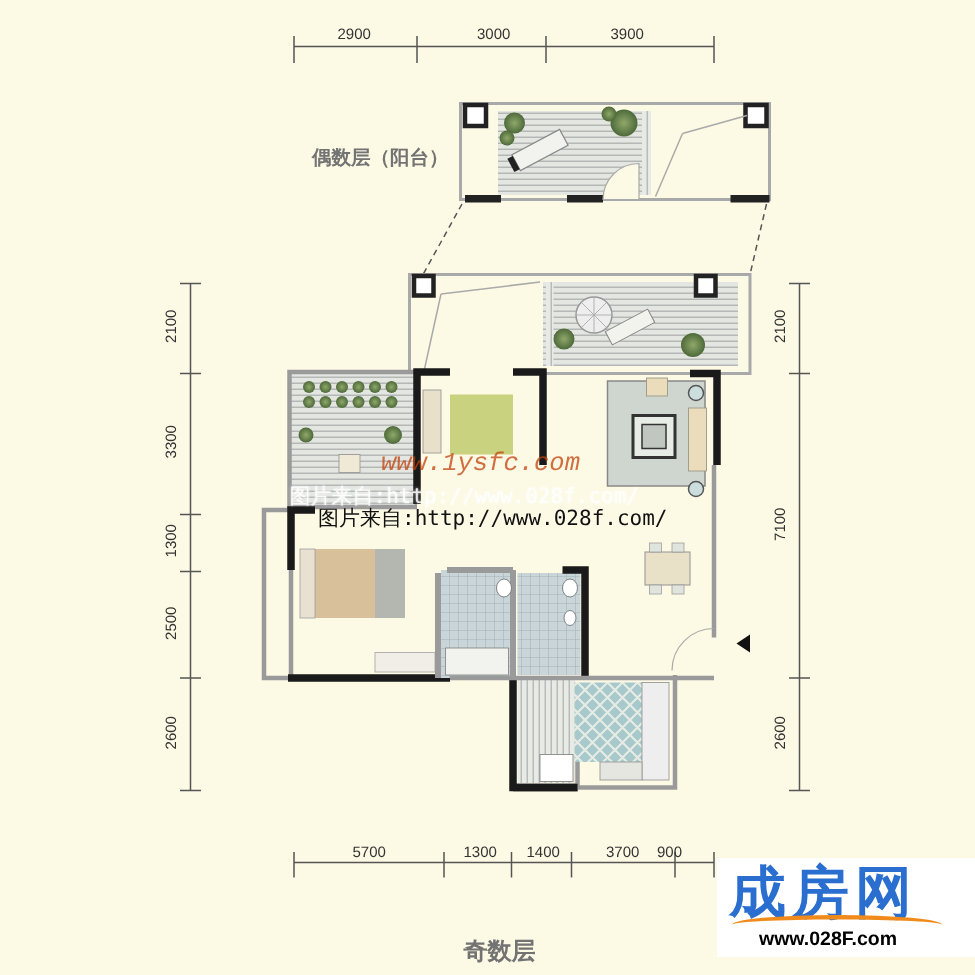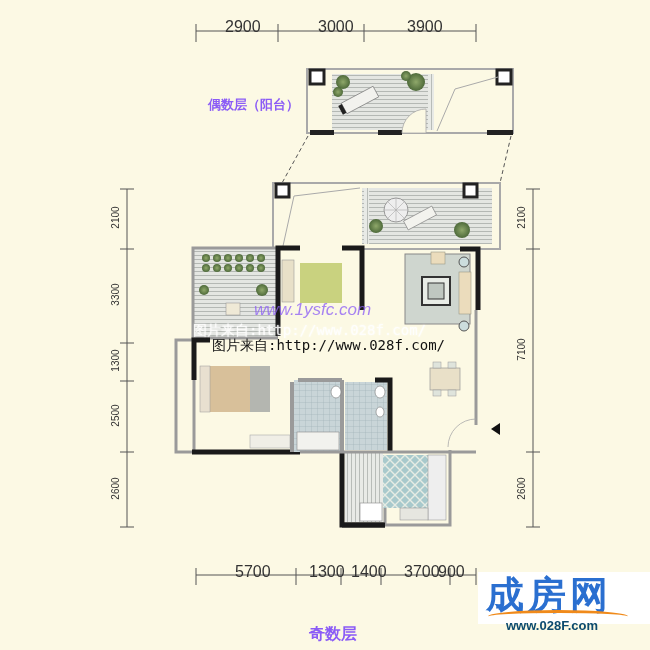--- a/index.html
+++ b/index.html
@@ -1,27 +1,27 @@
 <!DOCTYPE html>
 <html><head>
 <meta charset="utf-8">
 <style>
   html,body{margin:0;padding:0;}
   body{width:650px;height:650px;background:#fcf9e4;position:relative;overflow:hidden;font-family:"Liberation Sans",sans-serif;}
   .abs{position:absolute;}
-  .dim{position:absolute;font-size:16px;color:#333;font-family:"Liberation Sans",sans-serif;}
+  .dim{position:absolute;font-size:10px;color:#333;font-family:"Liberation Sans",sans-serif;}
   .vdim{position:absolute;font-size:10px;color:#333;transform:rotate(-90deg);transform-origin:center center;white-space:nowrap;}
-  .label-cn{position:absolute;font-size:13px;font-weight:bold;color:#8b5cf6;font-family:"DejaVu Sans",sans-serif;}
+  .label-cn{position:absolute;font-size:13px;font-weight:bold;color:#737373;font-family:"DejaVu Sans",sans-serif;}
   .wm1{position:absolute;font-family:"DejaVu Sans Mono",monospace;font-size:14px;color:#fff;text-shadow:0 0 2px #fff;opacity:.9;white-space:nowrap;}
   .wm2{position:absolute;font-family:"DejaVu Sans Mono",monospace;font-size:14px;color:#111;white-space:nowrap;letter-spacing:0px;}
-  .wm3{position:absolute;font-family:Liberation Sans, sans-serif;font-style:italic;font-size:17px;color:#8b5cf6;opacity:.75;white-space:nowrap;}
-  .logo{position:absolute;left:478px;right:0;top:572px;height:52px;background:#fff;}
+  .wm3{position:absolute;font-family:Liberation Mono, monospace;font-style:italic;font-size:17px;color:#c2410c;opacity:.75;white-space:nowrap;}
+  .logo{position:absolute;left:478px;right:0;top:572px;height:66px;background:#fff;}
   .logo-cn{position:absolute;left:8px;top:-2px;font-family:"DejaVu Sans",sans-serif;font-weight:bold;font-size:38px;color:#2a6fd0;letter-spacing:4px;}
   .logo-arc{position:absolute;left:10px;top:38px;width:140px;height:10px;border-top:3px solid #f08a1a;border-radius:50% 50% 0 0;}
-  .logo-url{position:absolute;left:28px;top:46px;font-weight:bold;font-size:13px;color:#0c4a6e;}
+  .logo-url{position:absolute;left:28px;top:46px;font-weight:bold;font-size:13px;color:#000000;}
 </style>
 </head>
 <body>
 
 <svg class="abs" style="left:0;top:0" width="650" height="650">
   <g stroke="#555" stroke-width="1" fill="none">
 
     <line x1="196" y1="31" x2="476" y2="31"></line>
     <line x1="196" y1="24" x2="196" y2="42"></line>
     <line x1="278" y1="24" x2="278" y2="42"></line>

